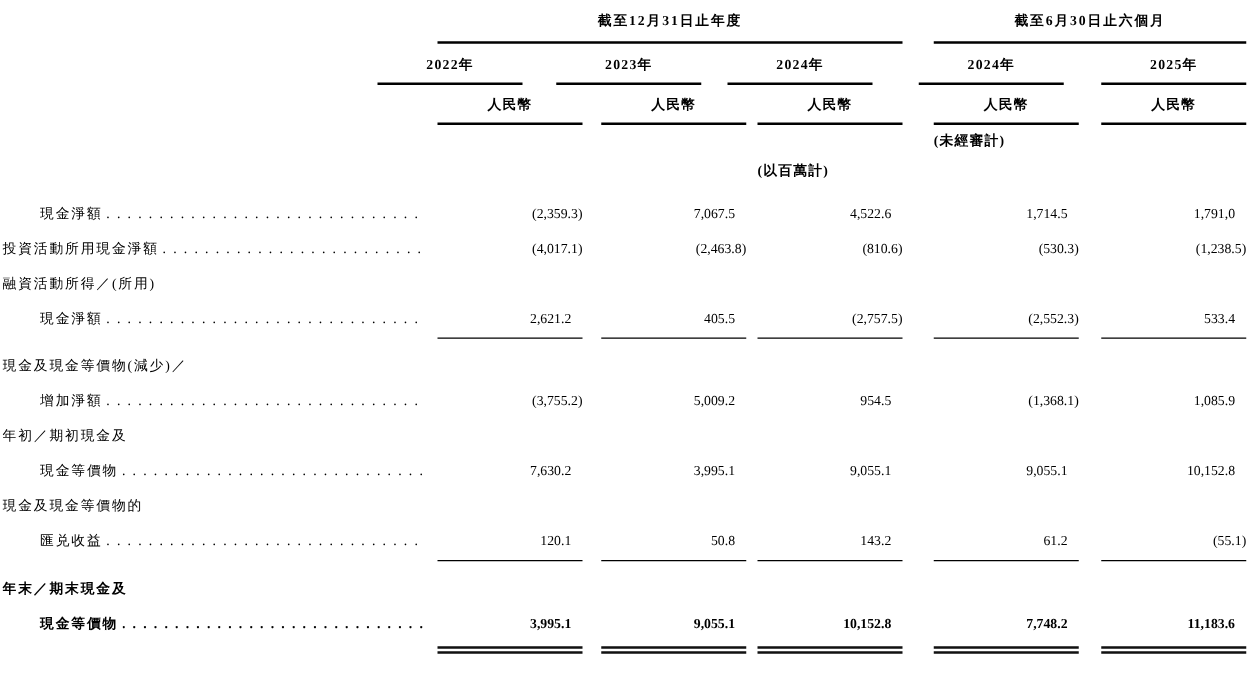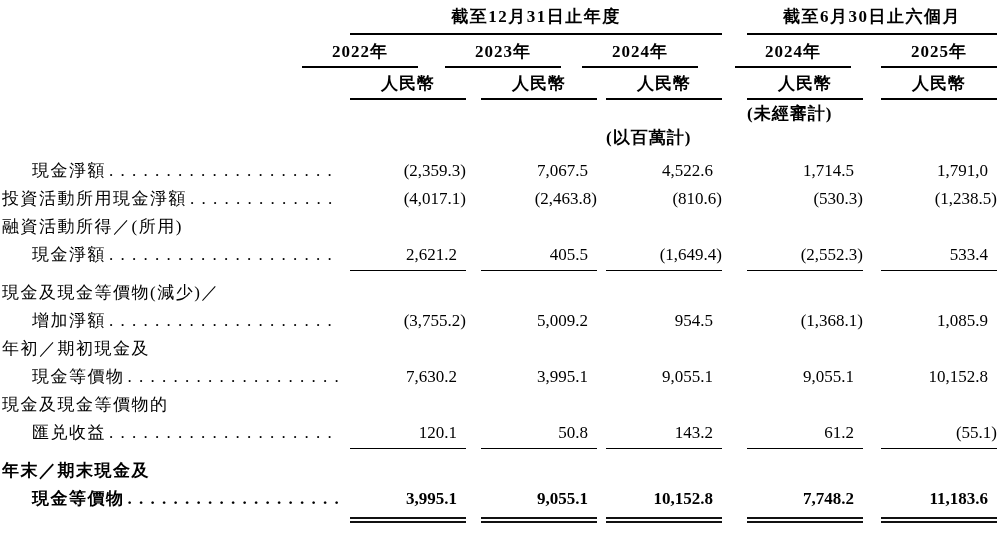--- a/index.html
+++ b/index.html
@@ -4,21 +4,21 @@
 <style>
   * { margin: 0; padding: 0; box-sizing: border-box; }
   html, body { background: #ffffff; }
   .page {
     position: relative;
     width: 1000px;
     height: 542px;
     background: #ffffff;
     color: #000000;
     font-family: "Liberation Serif", "DejaVu Serif", serif;
-    font-size: 17px;
+    font-size: 11px;
     padding: 4px 3px 0 2px;
     overflow: hidden;
   }
   .hrow, .tline { display: flex; align-items: stretch; }
   .lblcol { flex: 1 1 auto; min-width: 0; }
   .c  { flex: 0 0 auto; width: 116px; }
   .c1 { margin-left: 10px; }
   .c2 { margin-left: 15px; }
   .c3 { margin-left: 9px;  }
   .c4 { margin-left: 25px; }
@@ -174,21 +174,21 @@
             <span>融資活動所得／(所用)</span>
           </div>
       </div>
       <div class="tline rule">
         <div class="lbl ind">
           <span>現金淨額</span>
           <span class="leader">. . . . . . . . . . . . . . . . . . . . . . . . . . . . . . . . . . . . . . . . . . . . . . . . . .</span>
         </div>
         <div class="c c1 num ul pad-r">2,621.2</div>
         <div class="c c2 num ul pad-r">405.5</div>
-        <div class="c c3 num ul">(1,649.4)</div>
+        <div class="c c3 num ul">(2,757.5)</div>
         <div class="c c4 num ul">(2,552.3)</div>
         <div class="c c5 num ul pad-r">533.4</div>
       </div>
     </div>
 
     <div class="trow">
       <div class="tline">
         <div class="lbl">
             <span>現金及現金等價物(減少)／</span>
           </div>

